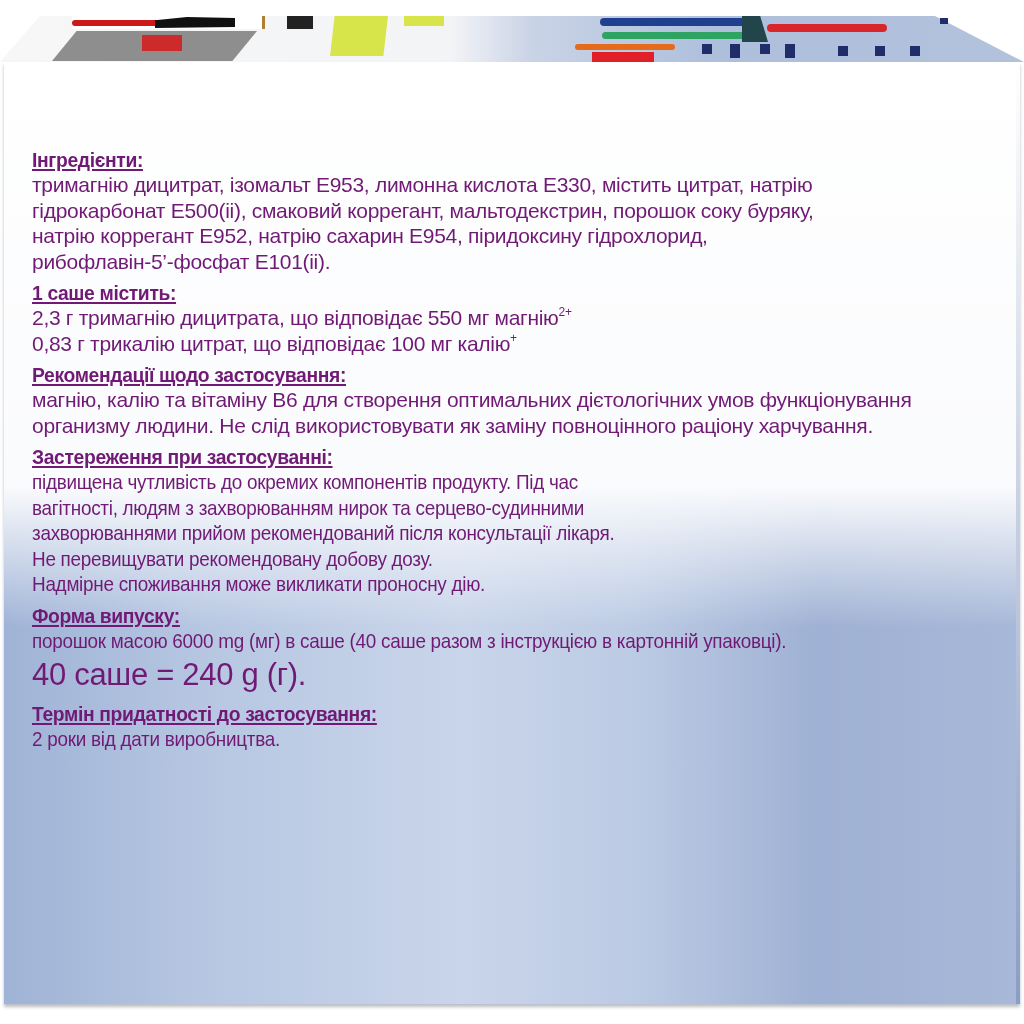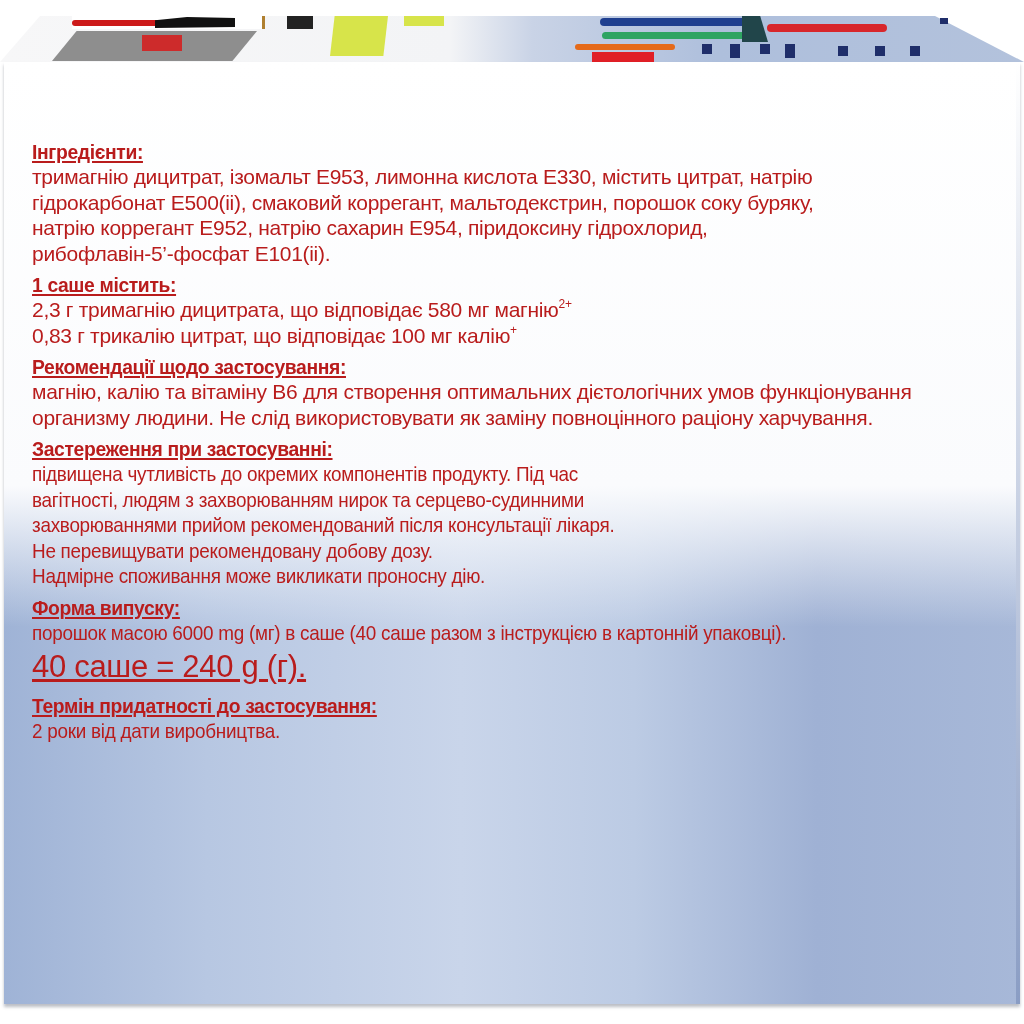--- a/index.html
+++ b/index.html
@@ -80,22 +80,22 @@
     background:
       linear-gradient(180deg, rgba(255,255,255,1) 0%, rgba(250,251,253,1) 45%, rgba(210,222,238,0) 60%),
       linear-gradient(90deg, #9fb3d6 0%, #b7c7e2 20%, #c9d5ea 45%, #bccbe4 62%, #9fb1d4 80%, #a7b8d8 100%);
     box-shadow: 0 3px 3px rgba(60,70,90,.35);
   }
   .face-edge {
     position: absolute; right: 0; top: 0; width: 4px; height: 100%;
     background: linear-gradient(180deg, #ffffff, #8a9dc4);
   }
   .content {
-    position: absolute; left: 32px; top: 80px; width: 980px;
-    color: #b91c1c;
+    position: absolute; left: 32px; top: 88px; width: 980px;
+    color: #701a75;
     font-family: "Liberation Sans", sans-serif;
   }
   .section { margin-bottom: 6px; }
   .heading {
     display: inline-block;
     font-weight: bold;
     font-size: 21px;
     line-height: 25px;
     text-decoration: underline;
     text-underline-offset: 2px;
@@ -111,21 +111,20 @@
   }
   .line.condensed {
     transform: scaleX(0.9);
     transform-origin: left center;
   }
   .big {
     font-size: 31px;
     line-height: 40px;
     font-weight: normal;
     margin-top: 2px;
-    text-decoration: underline;
   }
   sup { font-size: 12px; line-height: 0; vertical-align: 9px; }
 </style>
 </head>
 <body>
 
 <div class="lid">
   <div class="lid-shape"></div>
   <div class="lid-logo-bar"></div>
   <div class="lid-logo-red"></div>
@@ -161,21 +160,21 @@
   <div class="section" style="margin-top:59px;">
     <div class="heading">Інгредієнти:</div>
     <div class="line">тримагнію дицитрат, ізомальт E953, лимонна кислота E330, містить цитрат, натрію</div>
     <div class="line">гідрокарбонат E500(ii), смаковий коррегант, мальтодекстрин, порошок соку буряку,</div>
     <div class="line">натрію коррегант E952, натрію сахарин E954, піридоксину гідрохлорид,</div>
     <div class="line">рибофлавін-5’-фосфат E101(ii).</div>
   </div>
 
   <div class="section">
     <div class="heading">1 саше містить:</div>
-    <div class="line"><span>2,3 г тримагнію дицитрата, що відповідає 580 мг магнію</span><sup>2+</sup></div>
+    <div class="line"><span>2,3 г тримагнію дицитрата, що відповідає 550 мг магнію</span><sup>2+</sup></div>
     <div class="line"><span>0,83 г трикалію цитрат, що відповідає 100 мг калію</span><sup>+</sup></div>
   </div>
 
   <div class="section">
     <div class="heading">Рекомендації щодо застосування:</div>
     <div class="line">магнію, калію та вітаміну В6  для створення оптимальних дієтологічних умов функціонування</div>
     <div class="line">организму людини. Не слід використовувати як заміну повноцінного раціону харчування.</div>
   </div>
 
   <div class="section">

